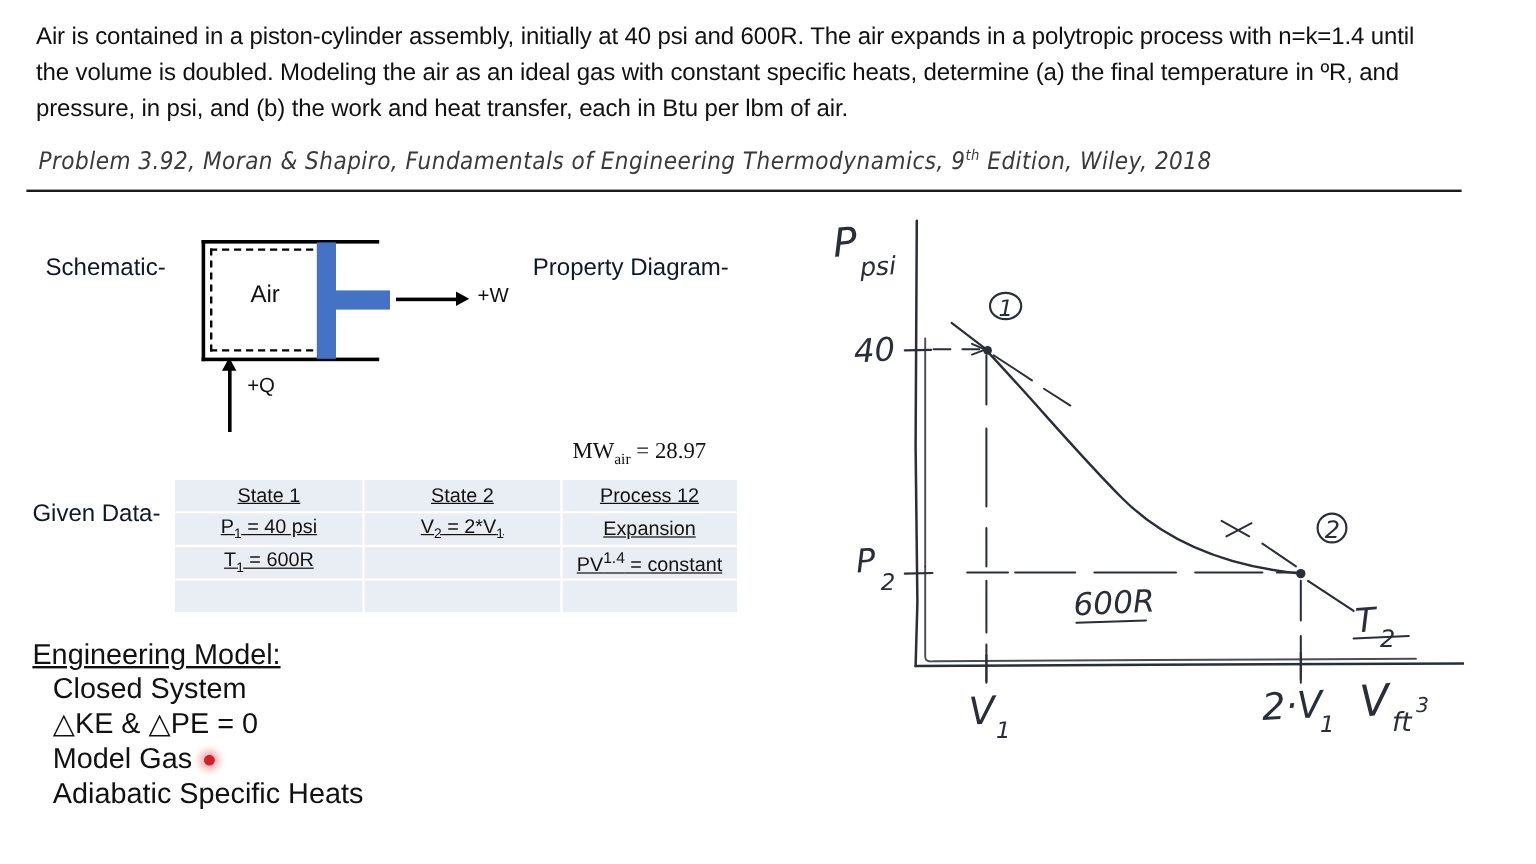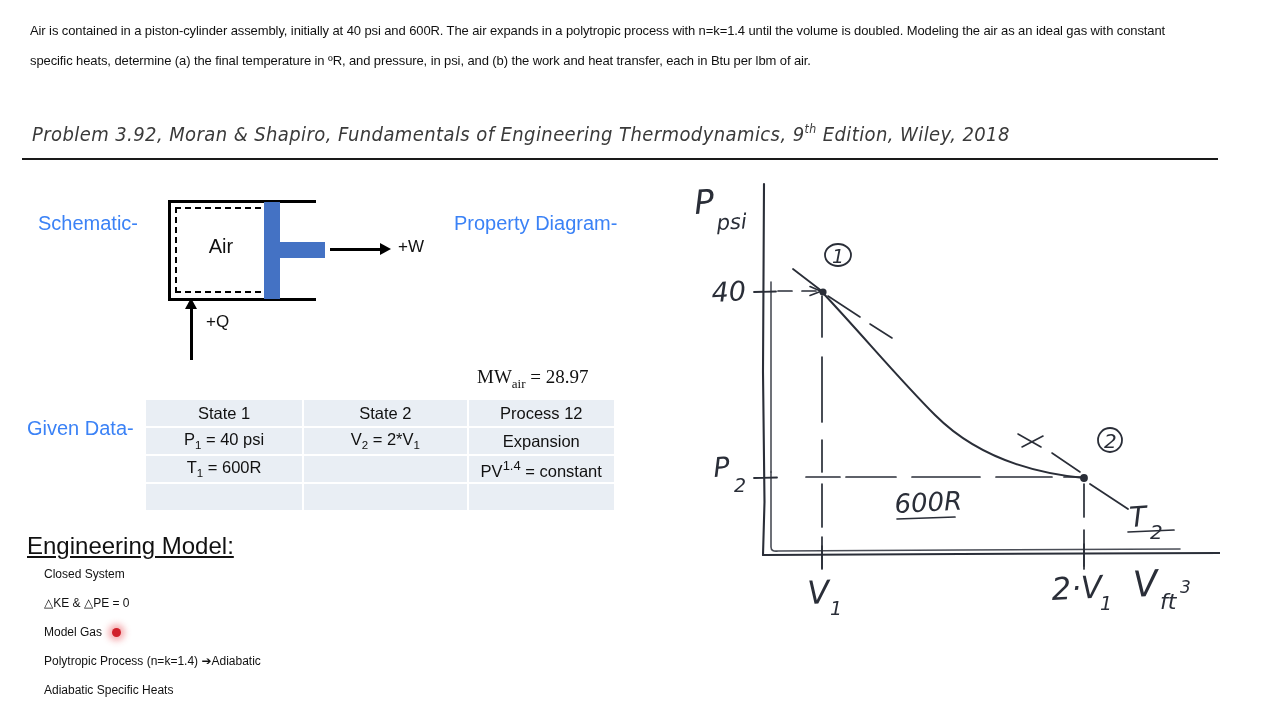--- a/index.html
+++ b/index.html
@@ -16,21 +16,21 @@
     color: #000000;
     -webkit-font-smoothing: antialiased;
   }
 
   
   #problem-statement {
     position: absolute;
     left: 30px;
     top: 16px;
     width: 1152px;
-    font-size: 13px;
+    font-size: 20px;
     line-height: 30px;
     color: #111111;
     letter-spacing: -0.1px;
   }
 
   
   #citation {
     position: absolute;
     left: 32px;
     top: 122px;
@@ -52,25 +52,25 @@
     top: 158px;
     width: 1196px;
     height: 2px;
     background: #1a1a1a;
   }
 
   
   .section-label {
     position: absolute;
     font-size: 20px;
-    color: #3b82f6;
+    color: #0f172a;
     white-space: nowrap;
   }
   #schematic-label { left: 38px; top: 212px; }
-  #property-label  { left: 454px; top: 212px; }
+  #property-label  { left: 444px; top: 212px; }
   #given-label     { left: 27px;  top: 417px; }
 
   
   #schematic {
     position: absolute;
     left: 160px;
     top: 190px;
     width: 300px;
     height: 160px;
   }
@@ -181,20 +181,21 @@
     color: #111;
   }
   #given-table td {
     background: #E9EEF4;
     text-align: center;
     padding: 0;
     height: 26px;
     border-right: 2px solid #ffffff;
     border-bottom: 2px solid #ffffff;
     white-space: nowrap;
+    text-decoration: underline;
   }
   #given-table td:last-child { border-right: none; }
   #given-table tr:last-child td { border-bottom: none; }
   #given-table .col-a { width: 164px; }
   #given-table .col-b { width: 172px; }
   #given-table .col-c { width: 148px; }
   #given-table sub { font-size: 11.5px; }
   #given-table sup { font-size: 13px; }
 
   
@@ -207,21 +208,21 @@
     font-size: 24px;
     text-decoration: underline;
     color: #111;
   }
   #eng-model ul {
     list-style: none;
     margin: 0;
     padding: 0 0 0 17px;
   }
   #eng-model li {
-    font-size: 12px;
+    font-size: 24px;
     line-height: 29px;
     color: #111;
     white-space: nowrap;
   }
   .laser-dot {
     display: inline-block;
     width: 9px;
     height: 9px;
     margin-left: 10px;
     border-radius: 50%;
@@ -314,21 +315,20 @@
     </tr>
   </tbody>
 </table>
 
 <div id="eng-model">
   <div id="eng-model-title">Engineering Model:</div>
   <ul>
     <li><span>Closed System</span></li>
     <li><span>△KE &amp; △PE = 0</span></li>
     <li><span>Model Gas</span><span class="laser-dot"></span></li>
-    <li><span>Polytropic Process (n=k=1.4) ➔Adiabatic</span></li>
     <li><span>Adiabatic Specific Heats</span></li>
   </ul>
 </div>
 
 <div id="pv-diagram">
 <svg width="560" height="450" viewBox="0 0 560 450" xmlns="http://www.w3.org/2000/svg">
   <g stroke="#2a2e38" fill="none" stroke-linecap="round" stroke-linejoin="round">
 
     <path d="M 104 12 L 103 200 L 104.5 330 L 103 383" stroke-width="2.1"></path>
     <path d="M 103 383 L 300 382 L 560 381" stroke-width="2.1"></path>

